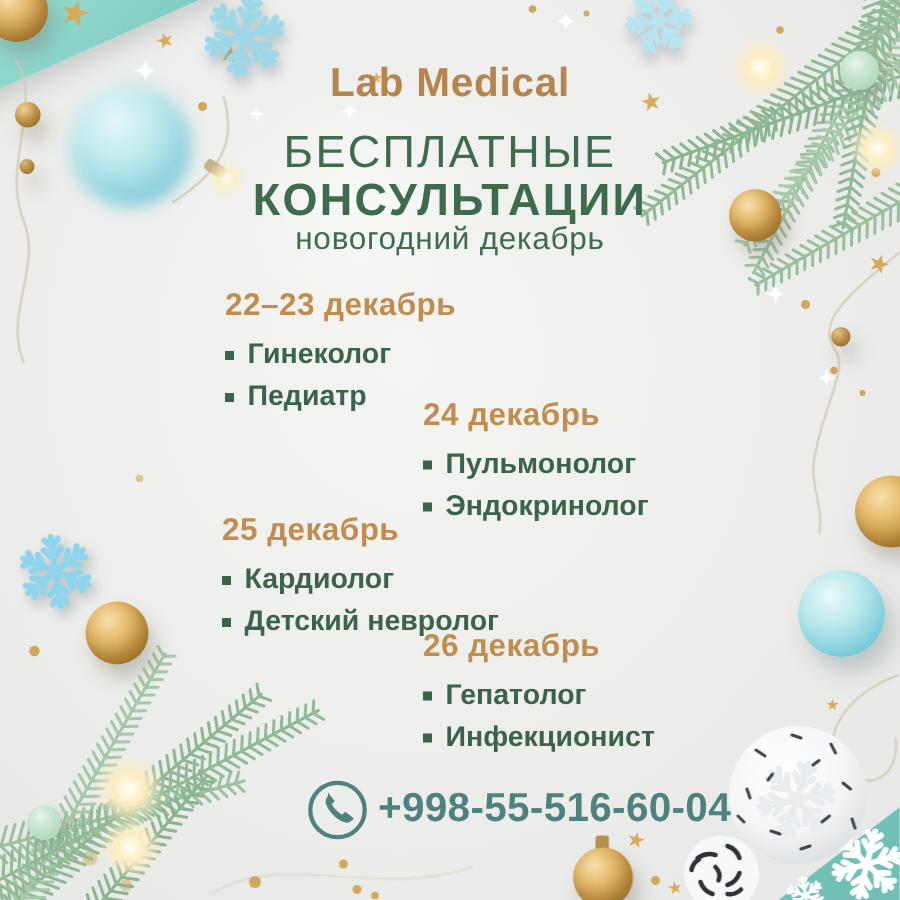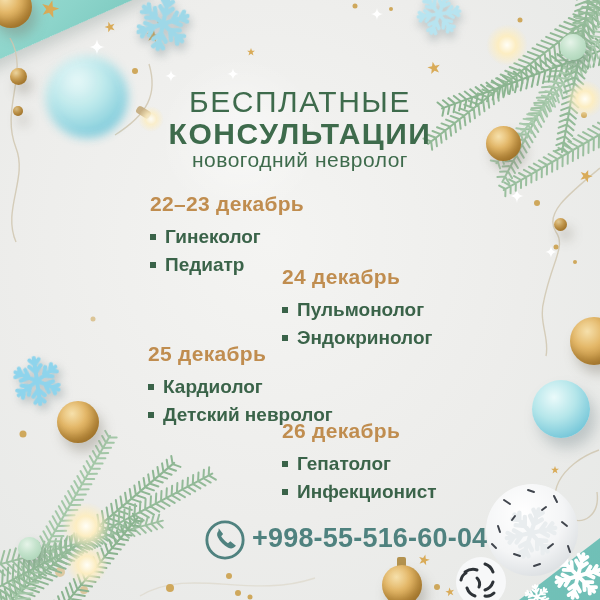--- a/index.html
+++ b/index.html
@@ -240,23 +240,24 @@
       <path d="M6,24 q1,-5 5,-7"></path>
     </g>
   </svg>
 
   <div class="abs glow" style="left:486px;top:24px;width:42px;height:42px;"></div>
   <div class="abs glow" style="left:566px;top:80px;width:38px;height:38px;"></div>
   <div class="abs glow" style="left:62px;top:502px;width:48px;height:48px;"></div>
   <div class="abs glow" style="left:66px;top:544px;width:42px;height:42px;"></div>
   <div class="abs glow" style="left:138px;top:106px;width:26px;height:26px;opacity:.8;"></div>
 
+  <div class="abs txt brand">Lab Medical</div>
   <div class="abs txt h1a">БЕСПЛАТНЫЕ</div>
   <div class="abs txt h1b">КОНСУЛЬТАЦИИ</div>
-  <div class="abs txt sub">новогодний невролог</div>
+  <div class="abs txt sub">новогодний декабрь</div>
 
   <div class="abs sect s1">
     <div class="date">22–23 декабрь</div>
     <div class="item">
         <span class="bullet"></span>
         <span>Гинеколог</span>
       </div>
     <div class="item">
         <span class="bullet"></span>
         <span>Педиатр</span>

